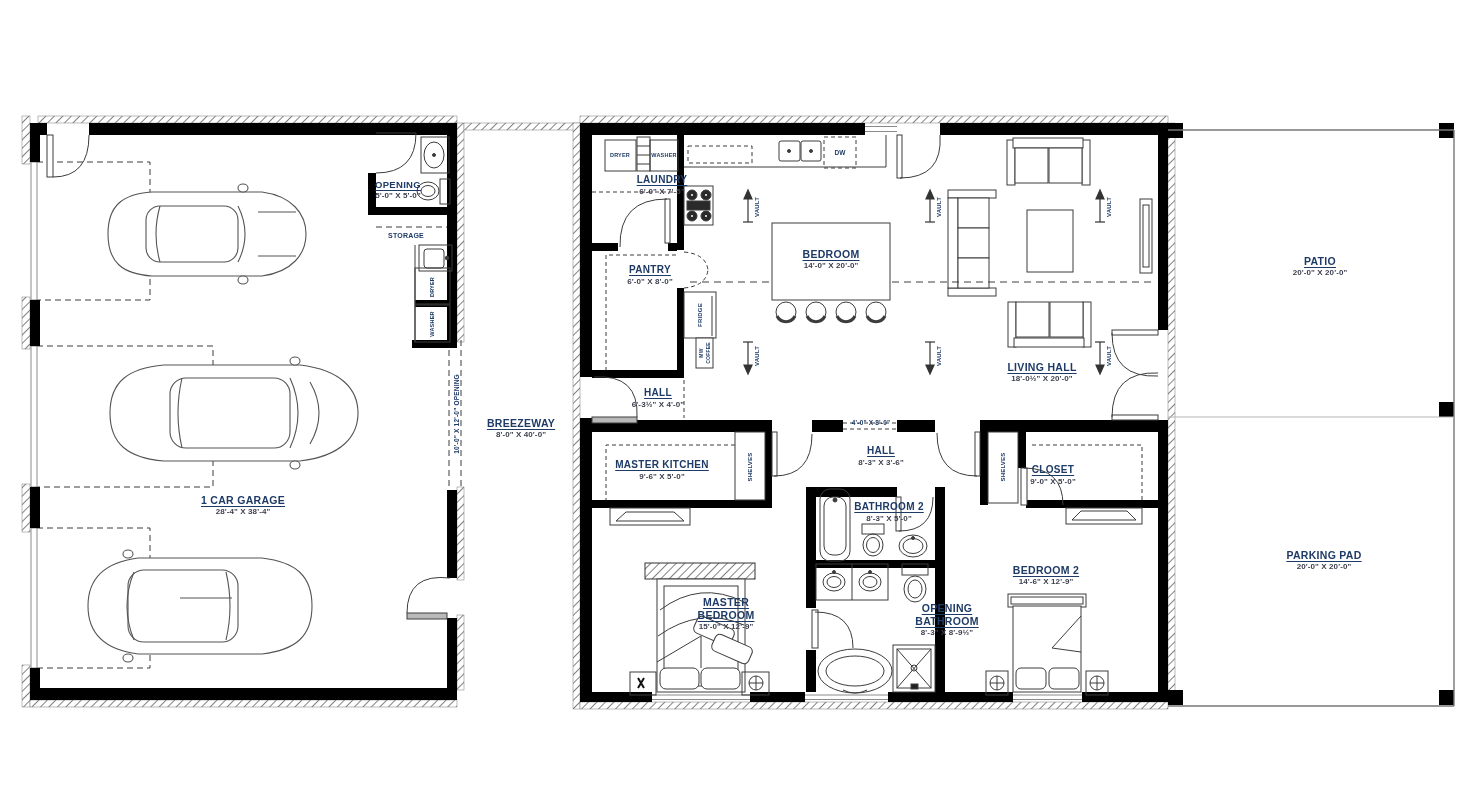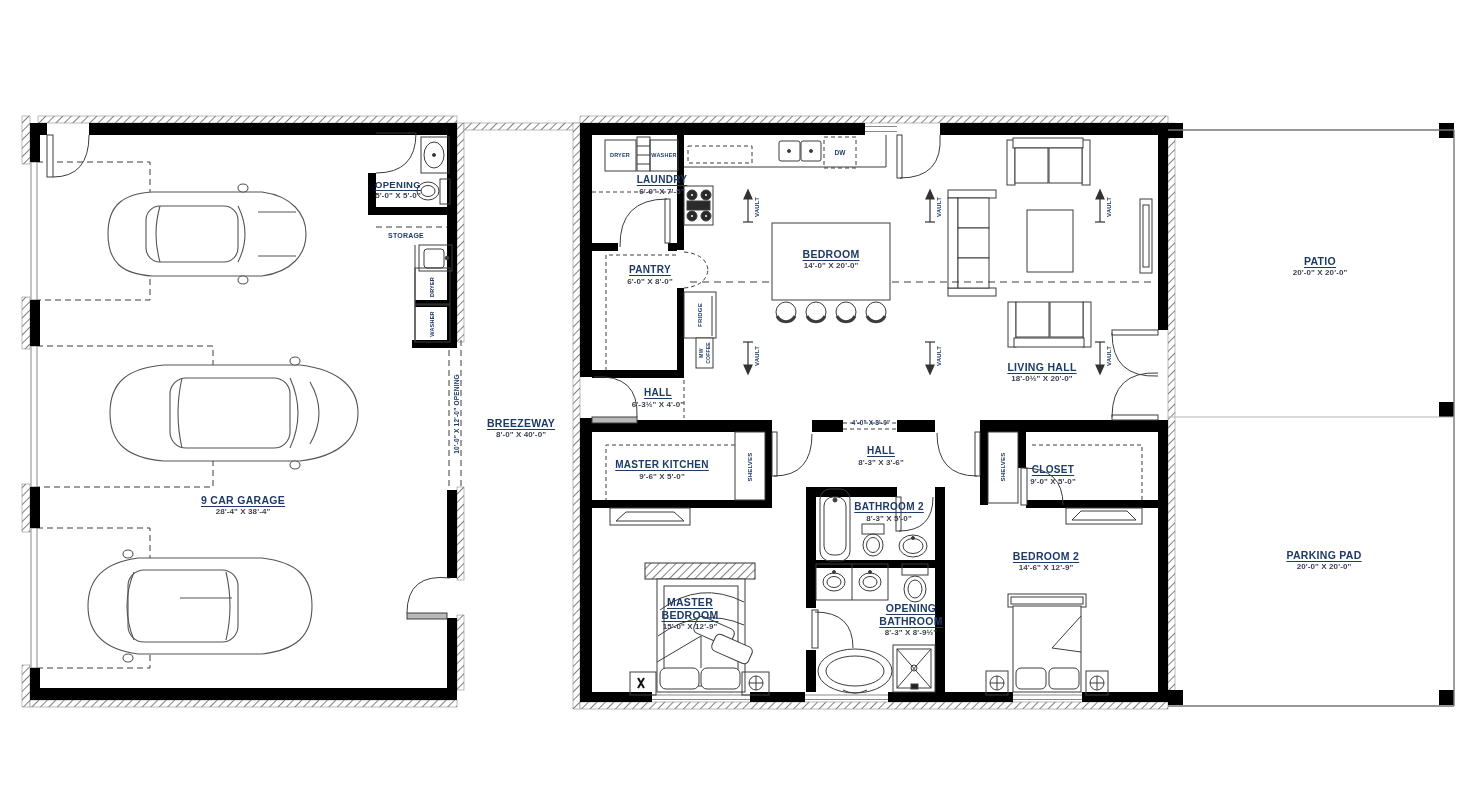--- a/index.html
+++ b/index.html
@@ -3,21 +3,21 @@
 <meta charset="utf-8">
 <style>
   html,body{margin:0;padding:0;background:#fff;}
   #plan{position:relative;width:1481px;height:810px;background:#fff;overflow:hidden;
         font-family:"Liberation Sans",sans-serif;}
   #plan svg{position:absolute;left:0;top:0;}
   .rl{position:absolute;transform:translateX(-50%);text-align:center;color:#1e3a66;
       font-weight:700;font-size:10.5px;line-height:1.25;white-space:nowrap;letter-spacing:.3px;}
   .rl .nm{display:block;text-decoration:underline;text-underline-offset:2px;}
   .rl .dm{display:block;font-size:8px;color:#3c3f4e;font-weight:700;letter-spacing:.1px;}
-  .rl.wrap{white-space:normal;}
+  .rl.wrap{white-space:normal;margin-left:36px;}
   .rl.w70{width:72px;} .rl.w78{width:80px;}
   .sl{position:absolute;transform:translate(-50%,-50%);font-size:6.5px;font-weight:700;
       color:#1e3a66;white-space:nowrap;letter-spacing:.2px;}
   .vl{position:absolute;transform:translate(-50%,-50%) rotate(-90deg);font-size:6.5px;
       font-weight:700;color:#1e3a66;white-space:nowrap;letter-spacing:.2px;}
   .t5{font-size:5px;} .t55{font-size:5.5px;} .t6{font-size:6px;} .t7{font-size:7px;}
 </style>
 </head>
 <body>
 
@@ -368,21 +368,21 @@
         </g>
     <g>
           <line x1="1100" y1="342" x2="1100" y2="367"></line>
           <polygon points="1100,374 1096,365 1104,365"></polygon>
           <line x1="1095" y1="342" x2="1105" y2="342"></line>
         </g>
   </g>
 </svg>
 
 <div class="rl" style="left:243px;top:494px">
-  <span class="nm">9 CAR GARAGE</span>
+  <span class="nm">1 CAR GARAGE</span>
   <span class="dm">28'-4" X 38'-4"</span>
 </div>
 <div class="rl" style="left:398px;top:179px;font-size:9.5px">
   <span class="nm">OPENING</span>
   <span class="dm">5'-0" X 5'-0"</span>
 </div>
 <div class="rl" style="left:521px;top:417px">
   <span class="nm">BREEZEWAY</span>
   <span class="dm">8'-0" X 40'-0"</span>
 </div>
@@ -423,21 +423,21 @@
   <span class="dm">8'-3" X 5'-0"</span>
 </div>
 <div class="rl wrap w70" style="left:690px;top:596px">
   <span class="nm">MASTER BEDROOM</span>
   <span class="dm">15'-0" X 12'-9"</span>
 </div>
 <div class="rl wrap w78" style="left:911px;top:602px">
   <span class="nm">OPENING BATHROOM</span>
   <span class="dm">8'-3" X 8'-9½"</span>
 </div>
-<div class="rl" style="left:1046px;top:550px">
+<div class="rl" style="left:1046px;top:564px">
   <span class="nm">BEDROOM 2</span>
   <span class="dm">14'-6" X 12'-9"</span>
 </div>
 <div class="rl" style="left:1320px;top:255px">
   <span class="nm">PATIO</span>
   <span class="dm">20'-0" X 20'-0"</span>
 </div>
 <div class="rl" style="left:1324px;top:549px">
   <span class="nm">PARKING PAD</span>
   <span class="dm">20'-0" X 20'-0"</span>

